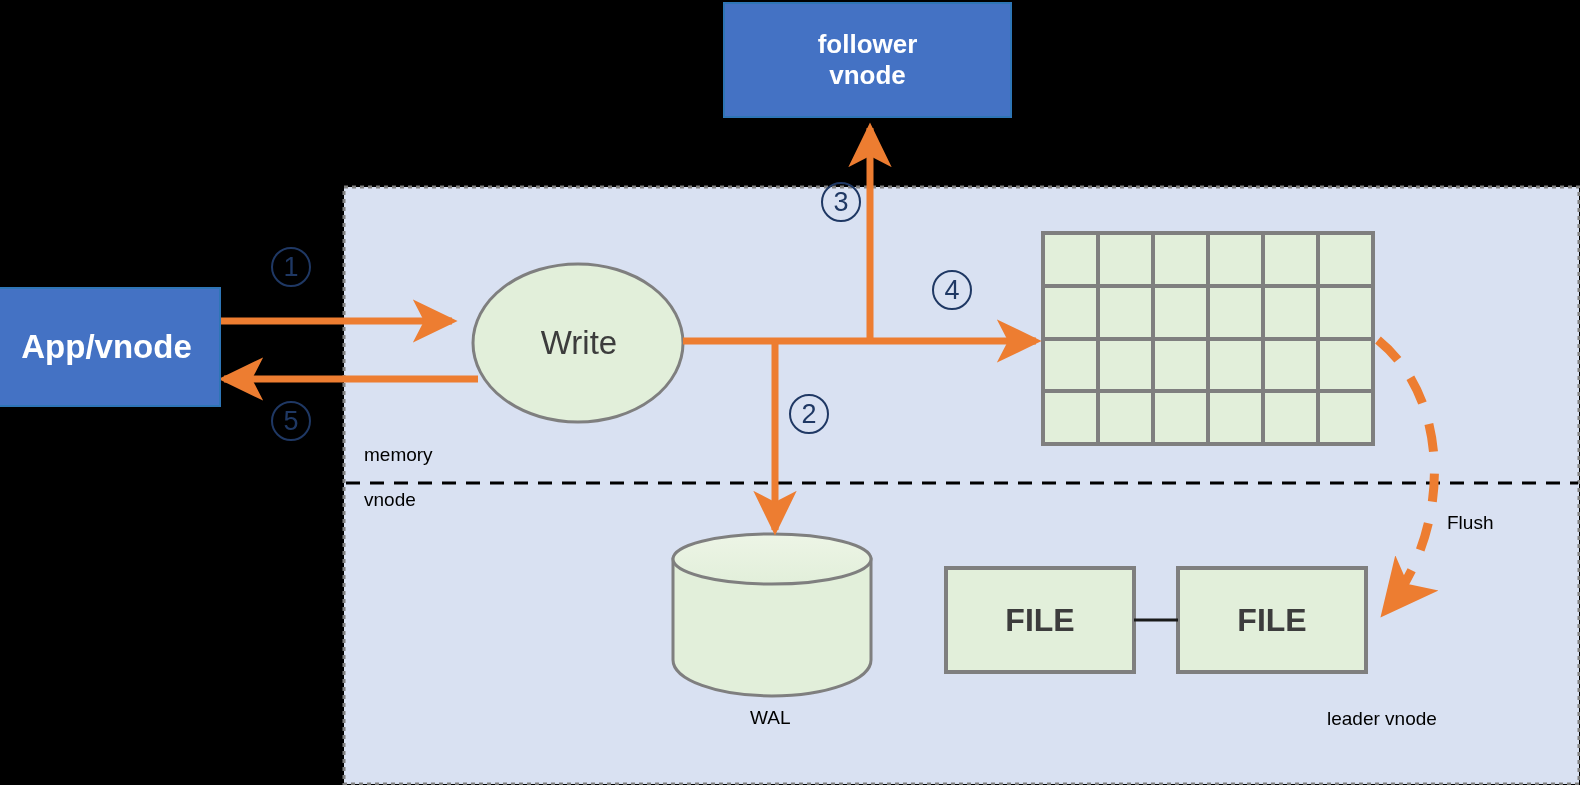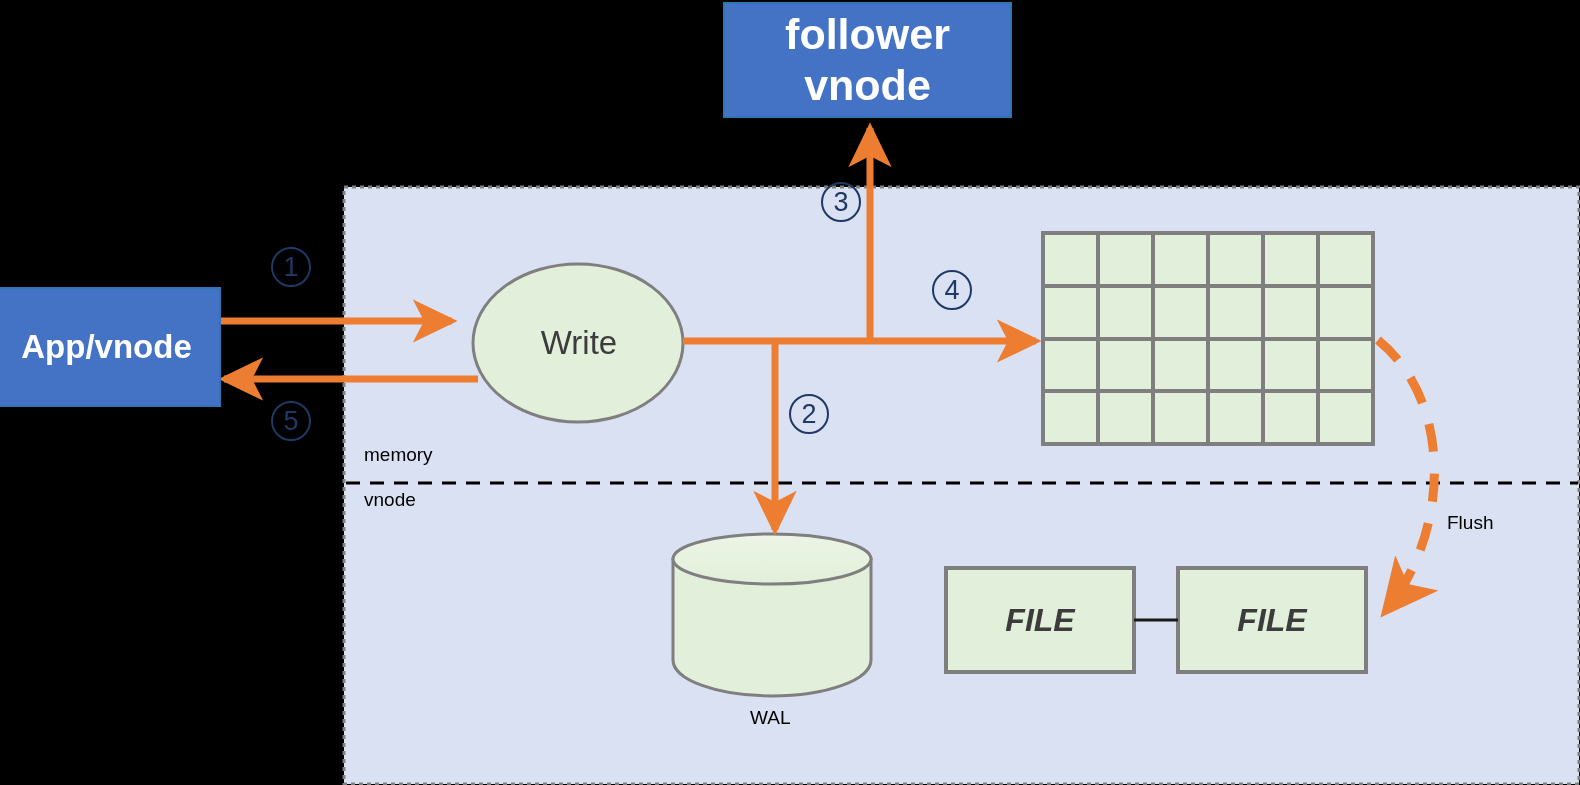--- a/index.html
+++ b/index.html
@@ -39,39 +39,38 @@
     color: #ffffff;
     font-weight: bold;
     display: flex;
     align-items: center;
     justify-content: center;
     text-align: center;
     line-height: 1.18;
   }
   #follower-box {
     left: 723px; top: 2px; width: 289px; height: 116px;
-    font-size: 43px;
+    font-size: 26px;
   }
   #app-box {
     left: -8px; top: 287px; width: 229px; height: 120px;
     font-size: 33px;
   }
   
   #write-text {
     left: 474px; top: 264px; width: 210px; height: 158px;
     color: #3c3c3c;
     font-size: 33px;
     font-weight: normal;
   }
   
   .file-text {
     color: #3c3c3c;
     font-size: 32px;
     font-weight: bold;
-    font-style: italic;
   }
   #file1-text { left: 946px; top: 568px; width: 188px; height: 104px; }
   #file2-text { left: 1178px; top: 568px; width: 188px; height: 104px; }
   
   .plain-label {
     position: absolute;
     color: #000000;
     font-size: 19px;
     white-space: nowrap;
   }
@@ -173,20 +172,21 @@
   </div>
 
   <div id="write-text" class="node-label">Write</div>
 
   <div id="file1-text" class="node-label file-text">FILE</div>
   <div id="file2-text" class="node-label file-text">FILE</div>
 
   <div id="memory-label" class="plain-label">memory</div>
   <div id="disk-label" class="plain-label">vnode</div>
   <div id="wal-label" class="plain-label">WAL</div>
+  <div id="leader-label" class="plain-label">leader vnode</div>
   <div id="flush-label" class="plain-label">Flush</div>
 
   <div id="step1" class="step-circle">1</div>
   <div id="step2" class="step-circle">2</div>
   <div id="step3" class="step-circle">3</div>
   <div id="step4" class="step-circle">4</div>
   <div id="step5" class="step-circle">5</div>
 
 </div>
 

